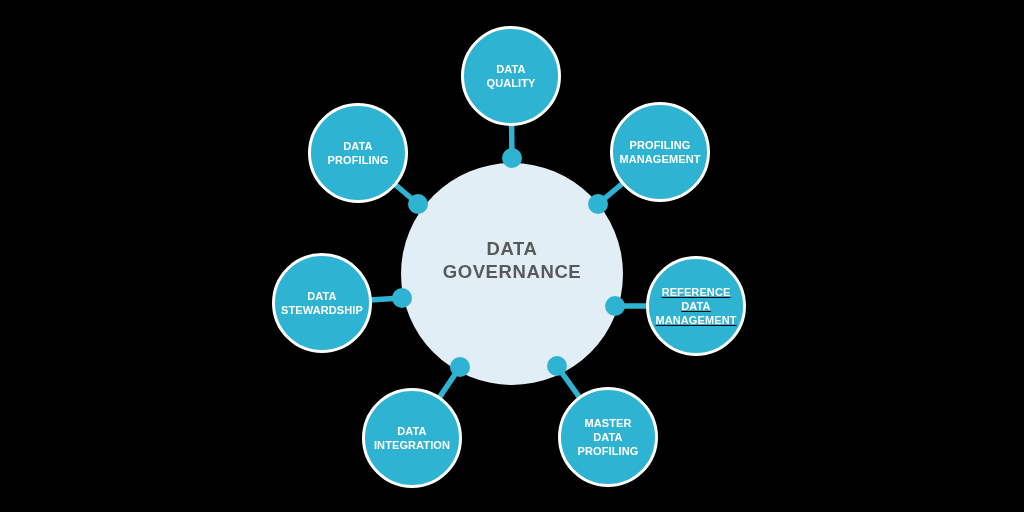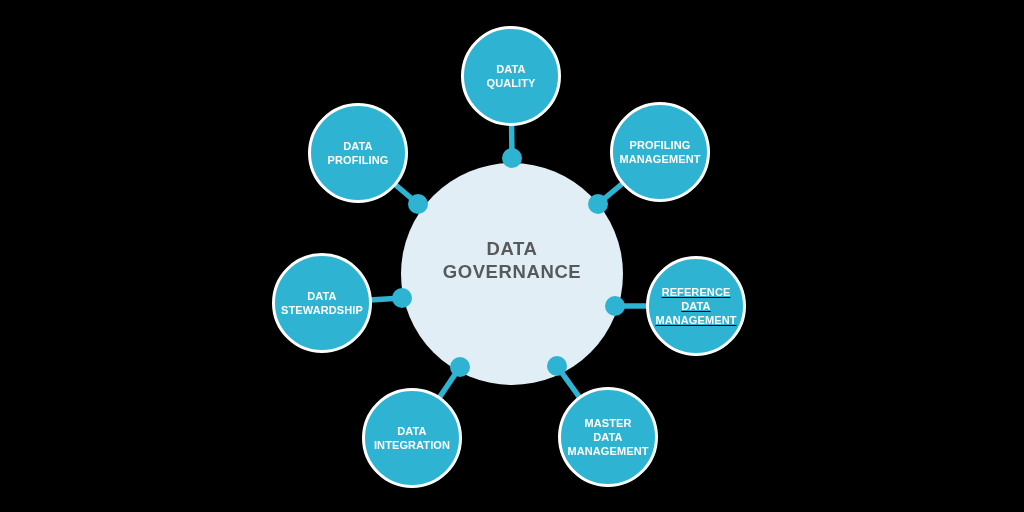--- a/index.html
+++ b/index.html
@@ -133,21 +133,21 @@
 
   <div class="node node-reference">
     <span class="node-label">REFERENCE
 DATA
 MANAGEMENT</span>
   </div>
 
   <div class="node node-master">
     <span class="node-label">MASTER
 DATA
-MANAGEMENT</span>
+PROFILING</span>
   </div>
 
   <div class="node node-integration">
     <span class="node-label">DATA
 INTEGRATION</span>
   </div>
 
   <div class="node node-stewardship">
     <span class="node-label">DATA
 STEWARDSHIP</span>

